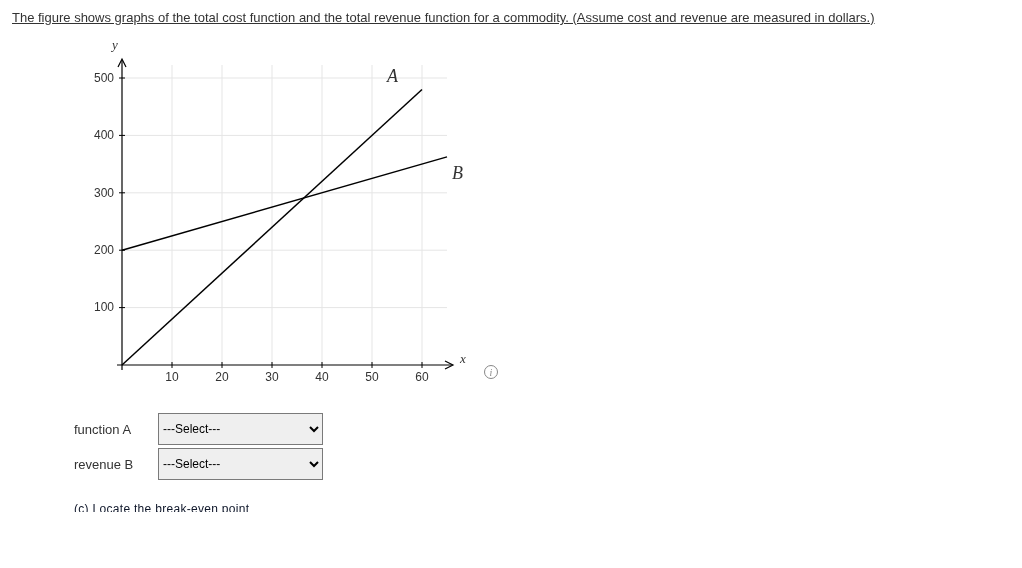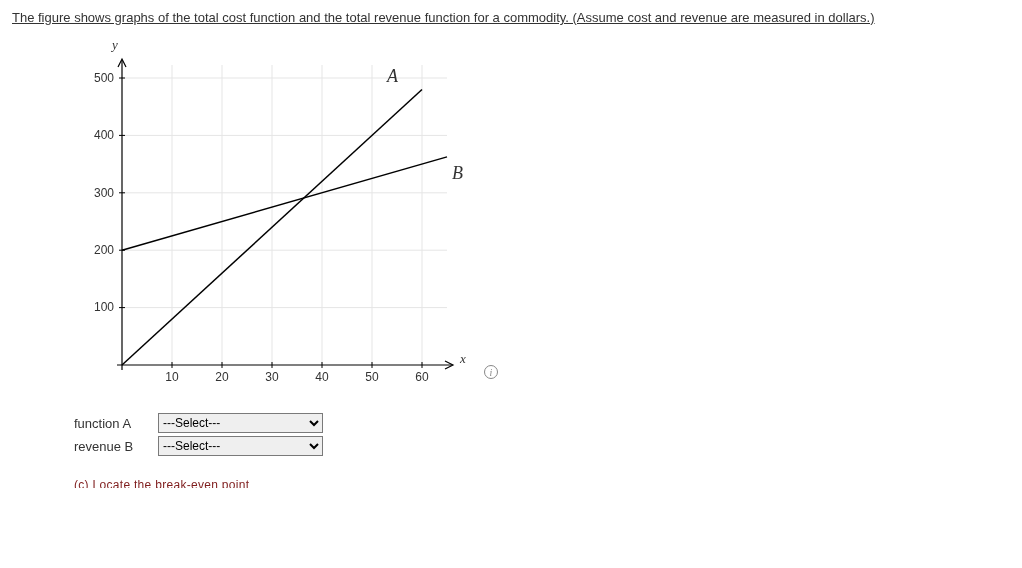--- a/index.html
+++ b/index.html
@@ -37,28 +37,28 @@
     .axis-label { font-family: Georgia, serif; font-style: italic; font-size: 13px; fill:#333;}
     .questions {
       margin-left: 62px;
       margin-top: 18px;
     }
     .q-part { margin-bottom: 14px; }
     .q-title { margin-bottom: 4px; }
     .fn-row { display:flex; align-items:center; gap:14px; margin-bottom:3px;}
     .fn-row label { width:70px; }
     select.fn-select {
-      width:165px; font-size:12px; height:20px;
+      width:165px; font-size:12px; height:32px;
       border:1px solid #7a7a7a;
     }
     .dollar-row { display:flex; align-items:center; gap:4px; margin-top:2px;}
     input.num-input {
       width:80px; height:18px; border:1px solid #767676; font-size:12px; padding:0 2px;
     }
-    .cutoff { margin-left:62px; color:#7f1d1d; font-size:12px; letter-spacing:0.3px; margin-top:22px;}
+    .cutoff { margin-left:62px; color:#0f172a; font-size:12px; letter-spacing:0.3px; margin-top:22px;}
     .info-icon {
       display:inline-flex; width:14px; height:14px; border:1px solid #888; border-radius:50%;
       align-items:center; justify-content:center; font-style:italic; font-size:10px;
       color:#888; position:absolute; right:-26px; bottom:16px;
       font-family: Georgia, serif;
     }
   </style>
 </head>
 <body>
 

